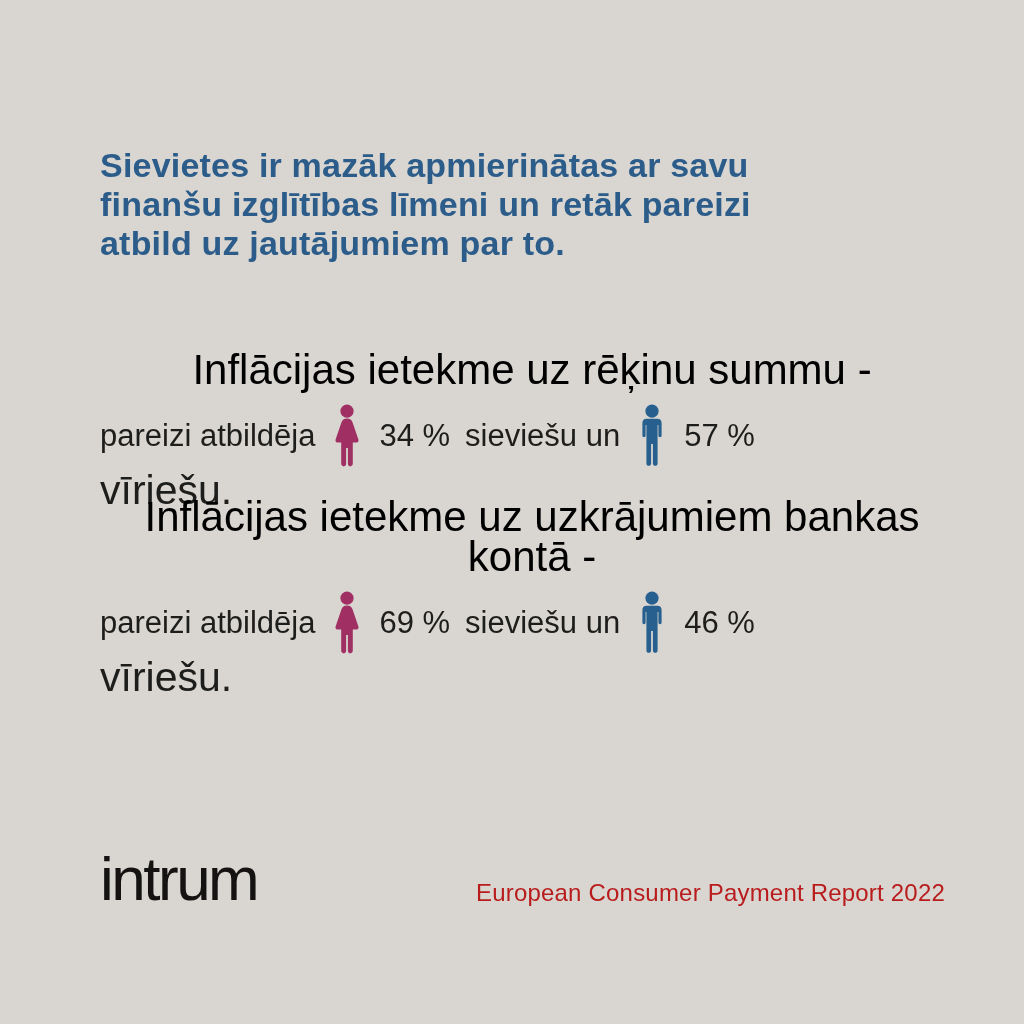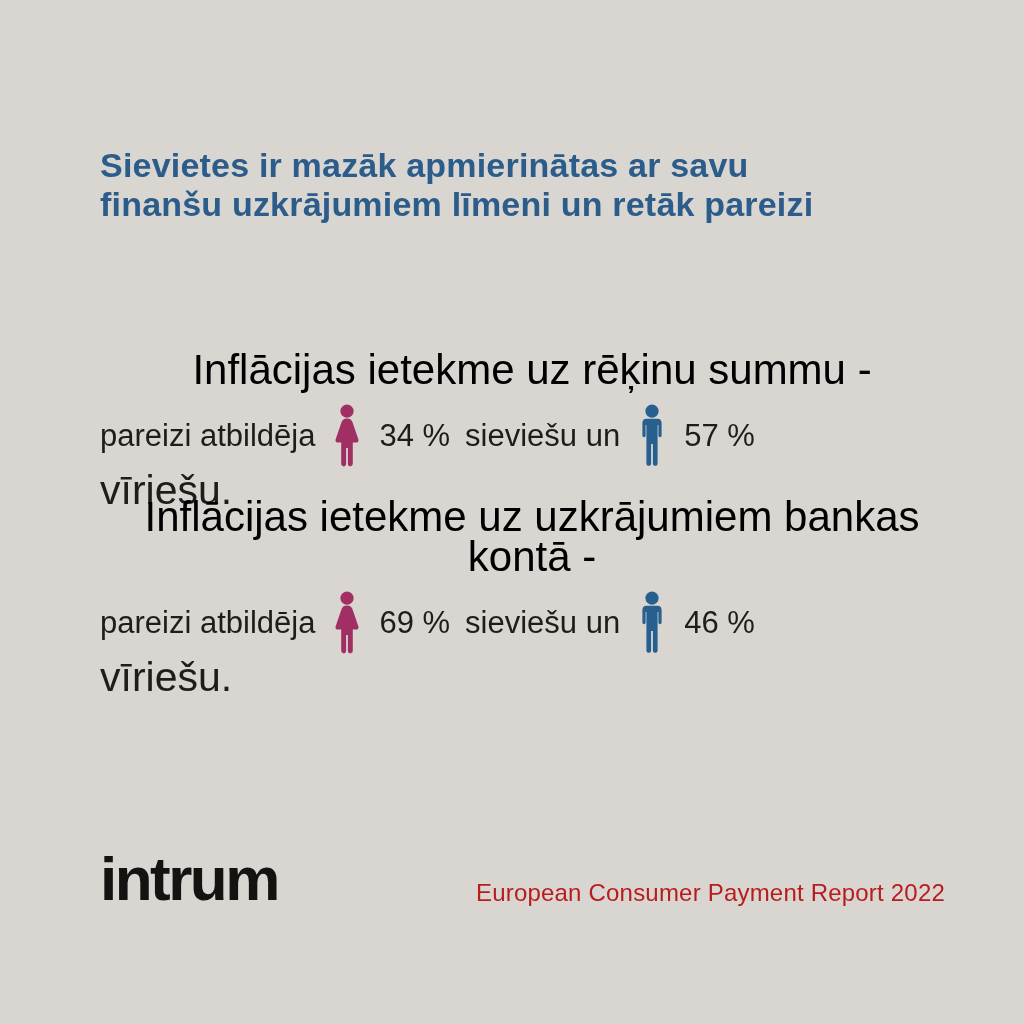--- a/index.html
+++ b/index.html
@@ -63,39 +63,40 @@
     left: 100px;
     right: 79px;
     top: 850px;
     display: flex;
     justify-content: space-between;
     align-items: flex-start;
   }
   .logo {
     font-size: 62px;
     line-height: 58px;
-    font-weight: bold;
+    font-weight: normal;
     letter-spacing: -2.5px;
     color: #141312;
   }
   .report-title {
     font-size: 24px;
     color: #b91c1c;
     margin-top: 29px;
     letter-spacing: 0.2px;
   }
 </style>
 </head>
 <body>
 
 <div class="canvas">
 
   <h1 class="headline">
     <span>Sievietes ir mazāk apmierinātas ar savu</span>
-    <span>finanšu uzkrājumiem līmeni un retāk pareizi</span>
+    <span>finanšu izglītības līmeni un retāk pareizi</span>
+    <span>atbild uz jautājumiem par to.</span>
   </h1>
 
   <section class="section section-1">
     <p class="question">Inflācijas ietekme uz rēķinu summu -</p>
     <div class="stat-row">
       <span class="stat-text">pareizi atbildēja</span>
       <svg class="person-icon" width="34" height="64" viewBox="0 0 34 64" xmlns="http://www.w3.org/2000/svg">
         <g fill="#a03064">
           <circle cx="17" cy="7.2" r="6.6"></circle>
           <path d="M17 14.5 C20.2 14.5 21.6 16 22.6 18.6 L28.4 35.4 C29 37.2 27.8 38.6 26 38.6 L22.8 38.6 L22.8 59.6 C22.8 61.4 21.6 62.4 20.1 62.4 C18.7 62.4 17.9 61.4 17.9 59.6 L17.9 44 L16.1 44 L16.1 59.6 C16.1 61.4 15.3 62.4 13.9 62.4 C12.4 62.4 11.2 61.4 11.2 59.6 L11.2 38.6 L8 38.6 C6.2 38.6 5 37.2 5.6 35.4 L11.4 18.6 C12.4 16 13.8 14.5 17 14.5 Z"></path>

